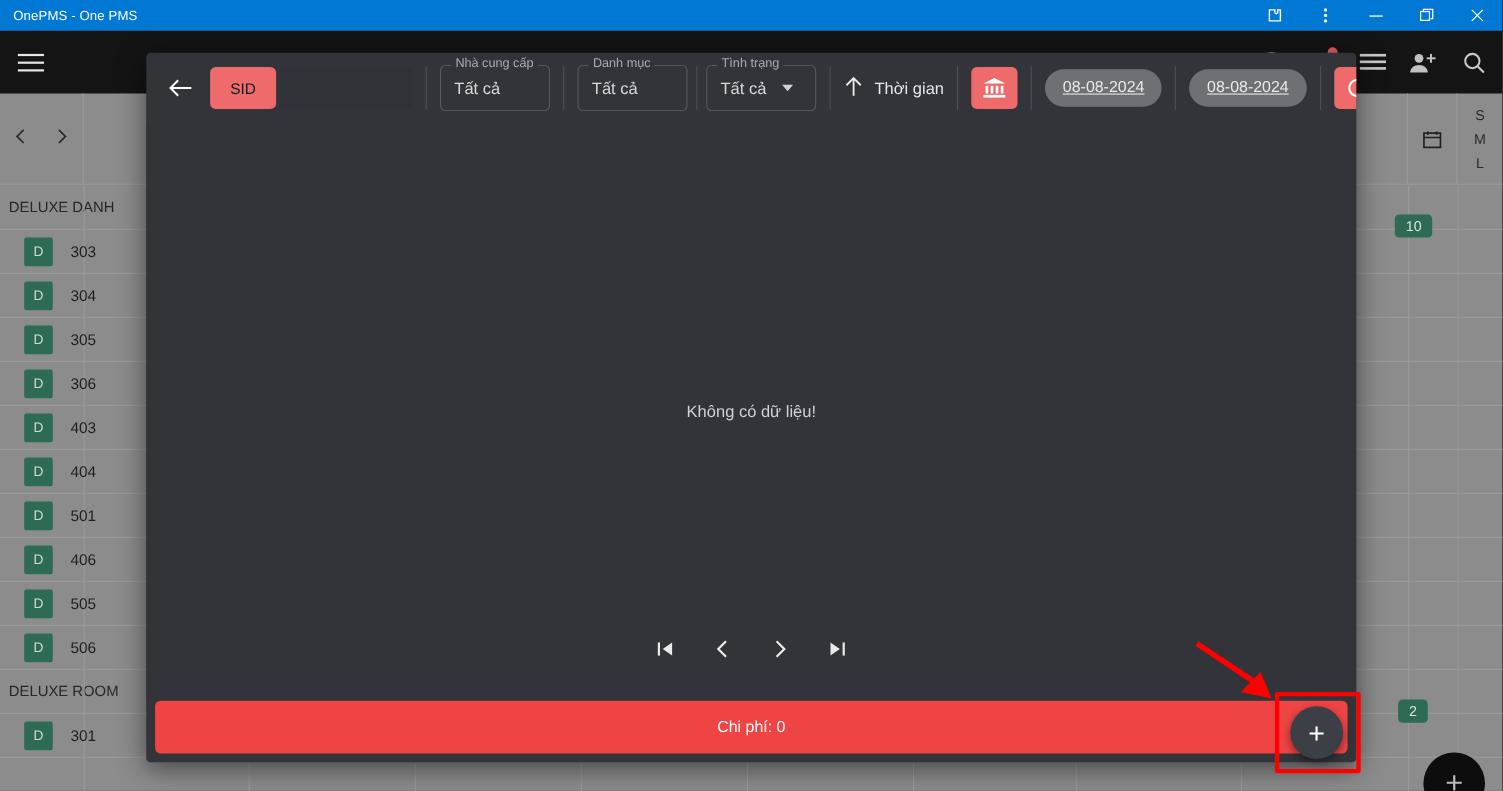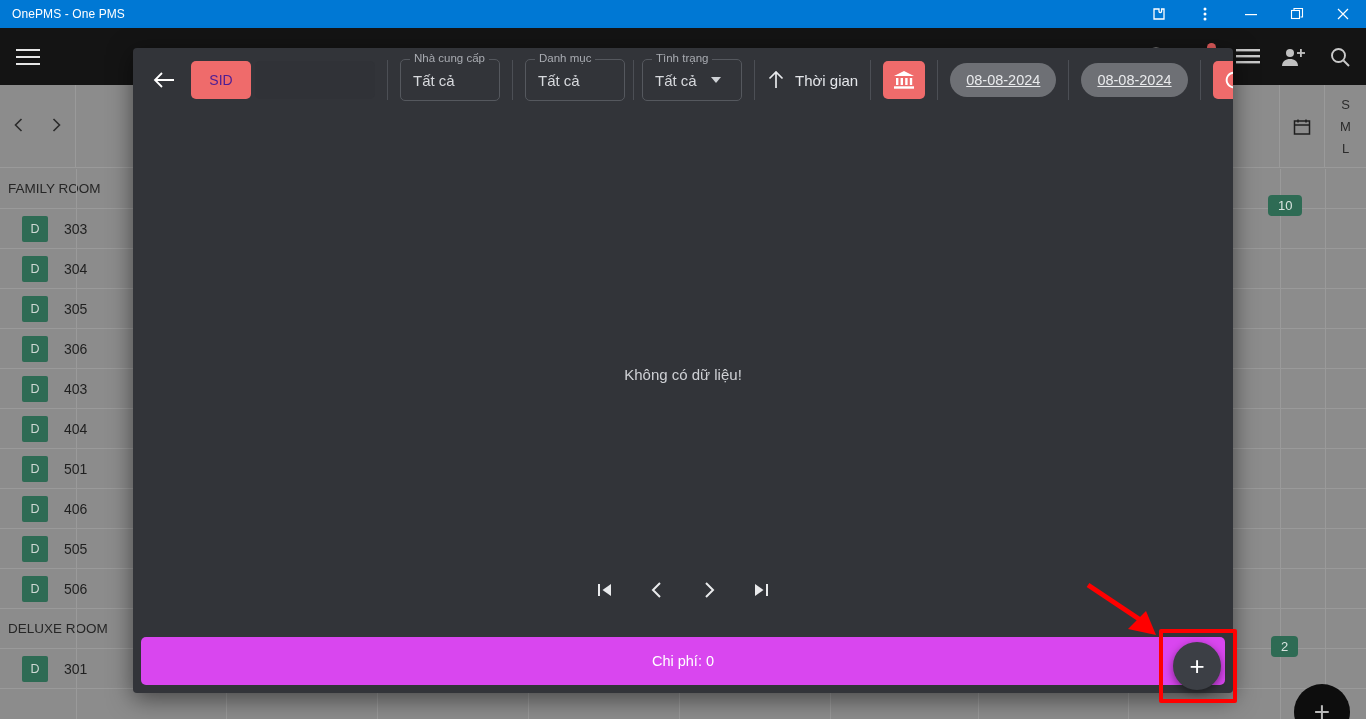--- a/index.html
+++ b/index.html
@@ -122,21 +122,21 @@
   }
   .panel-toolbar {
     height: 64px; display: flex; align-items: center; padding: 0 14px;
     flex-shrink: 0;
   }
   .back-btn {
     width: 34px; height: 34px; display: flex; align-items: center; justify-content: center;
     color: #fff; flex-shrink: 0;
   }
   .sid-btn {
-    background: #ef6b6b; color: #4c1d95; border: none; border-radius: 5px;
+    background: #ef6b6b; color: #0f172a; border: none; border-radius: 5px;
     height: 38px; min-width: 60px; padding: 0 18px; font-size: 14px;
     margin-left: 10px; font-family: inherit;
   }
   .sid-input {
     height: 38px; width: 120px; background: #303237; border: none; border-radius: 5px;
     margin-left: 4px; color: #ddd; font-size: 14px; padding: 0 10px; font-family: inherit;
   }
   .tb-div { width: 1px; height: 40px; background: #4c4f55; margin: 0 12px; flex-shrink: 0; }
 
   .field {
@@ -187,21 +187,21 @@
   .pager {
     position: absolute; bottom: 32px; left: 0; width: 100%;
     display: flex; align-items: center; justify-content: center; gap: 22px;
   }
   .pg-btn {
     width: 30px; height: 30px; display: flex; align-items: center; justify-content: center;
     color: #e9eaec;
   }
 
   .panel-footer {
-    height: 48px; margin: 0 8px 8px 8px; background: #d946ef; border-radius: 5px;
+    height: 48px; margin: 0 8px 8px 8px; background: #ef4444; border-radius: 5px;
     display: flex; align-items: center; justify-content: center;
     color: #ffffff; font-size: 14.5px; flex-shrink: 0; position: relative;
   }
 
   .panel-fab {
     position: absolute; left: 1173px; top: 642px; width: 48px; height: 48px;
     border-radius: 50%; background: #3c3f45;
     display: flex; align-items: center; justify-content: center;
     color: #ffffff; font-size: 26px; font-weight: 300;
     box-shadow: 0 3px 8px rgba(0,0,0,.45);
@@ -338,21 +338,21 @@
         <div class="rowcol" style="left:377px"></div>
         <div class="rowcol" style="left:528px"></div>
         <div class="rowcol" style="left:679px"></div>
         <div class="rowcol" style="left:830px"></div>
         <div class="rowcol" style="left:978px"></div>
         <div class="rowcol" style="left:1128px"></div>
         <div class="rowcol" style="left:1280px"></div>
         <div class="rowcol" style="left:1325px"></div>
 
         <div class="room-group">
-          <span>FAMILY ROOM</span>
+          <span>DELUXE DANH</span>
         </div>
         <div class="room-row">
             <span class="room-tag">D</span>
             <span class="room-num">303</span>
           </div>
         <div class="room-row">
             <span class="room-tag">D</span>
             <span class="room-num">304</span>
           </div>
         <div class="room-row">

